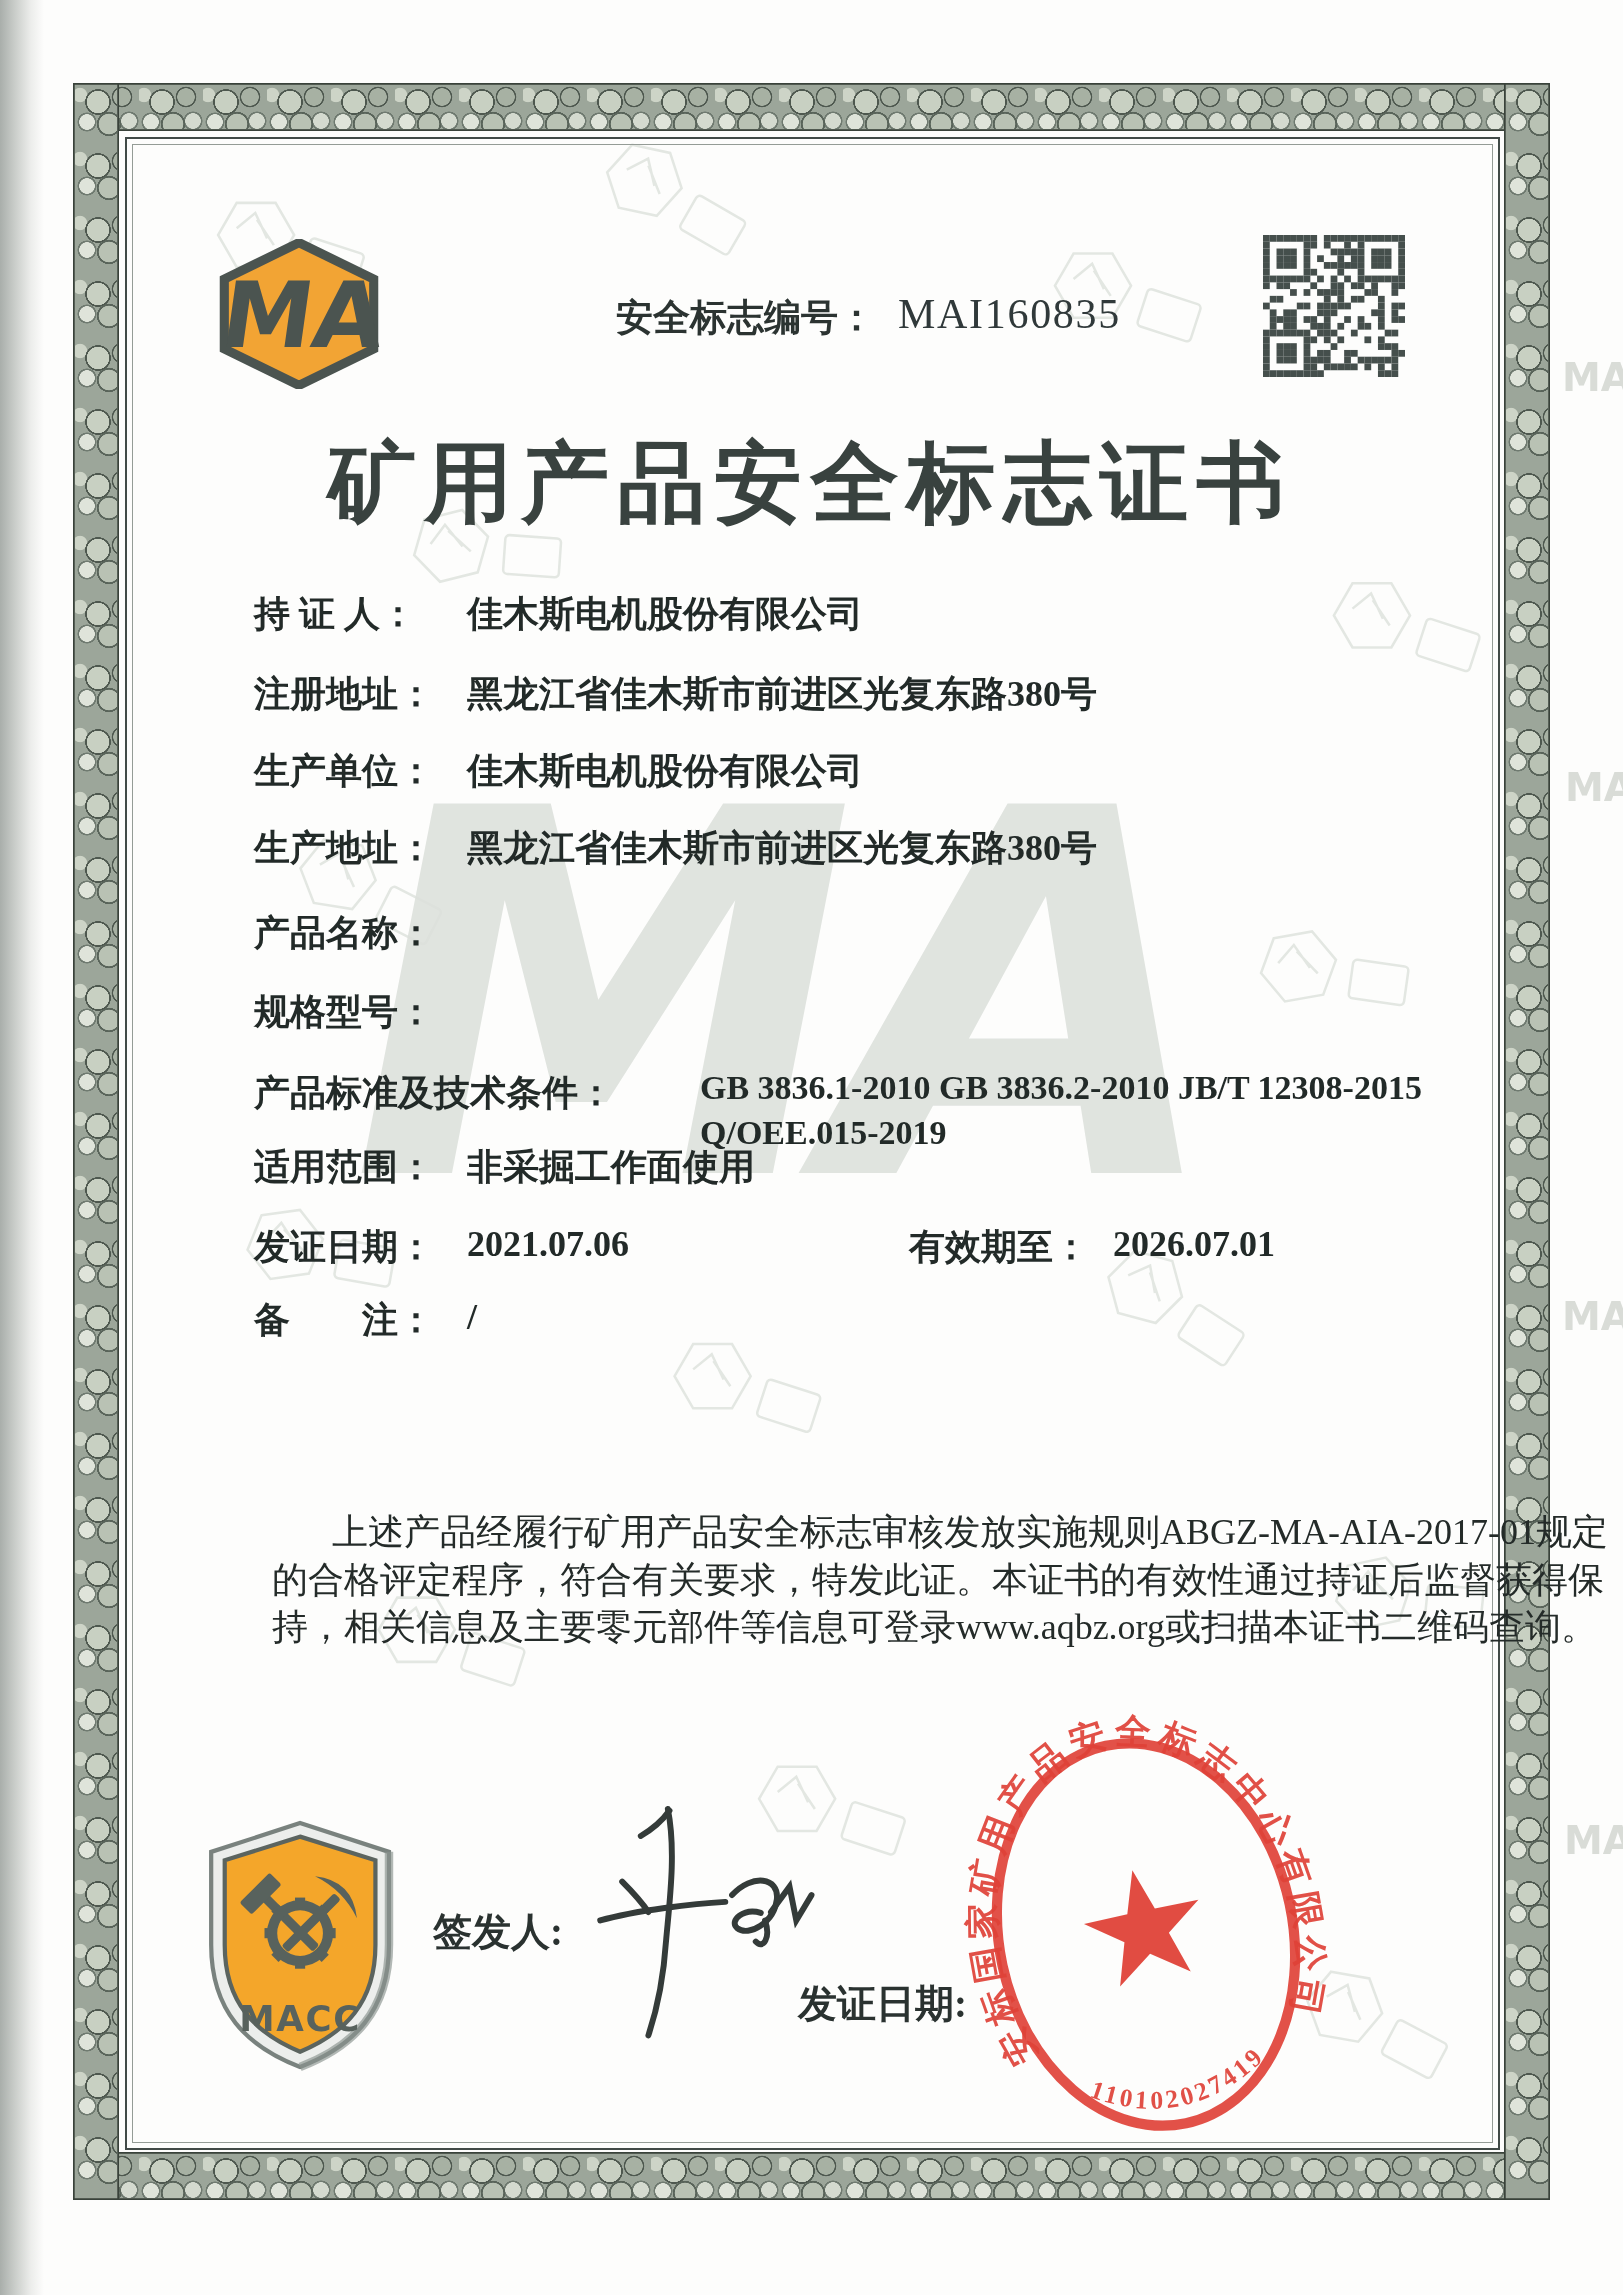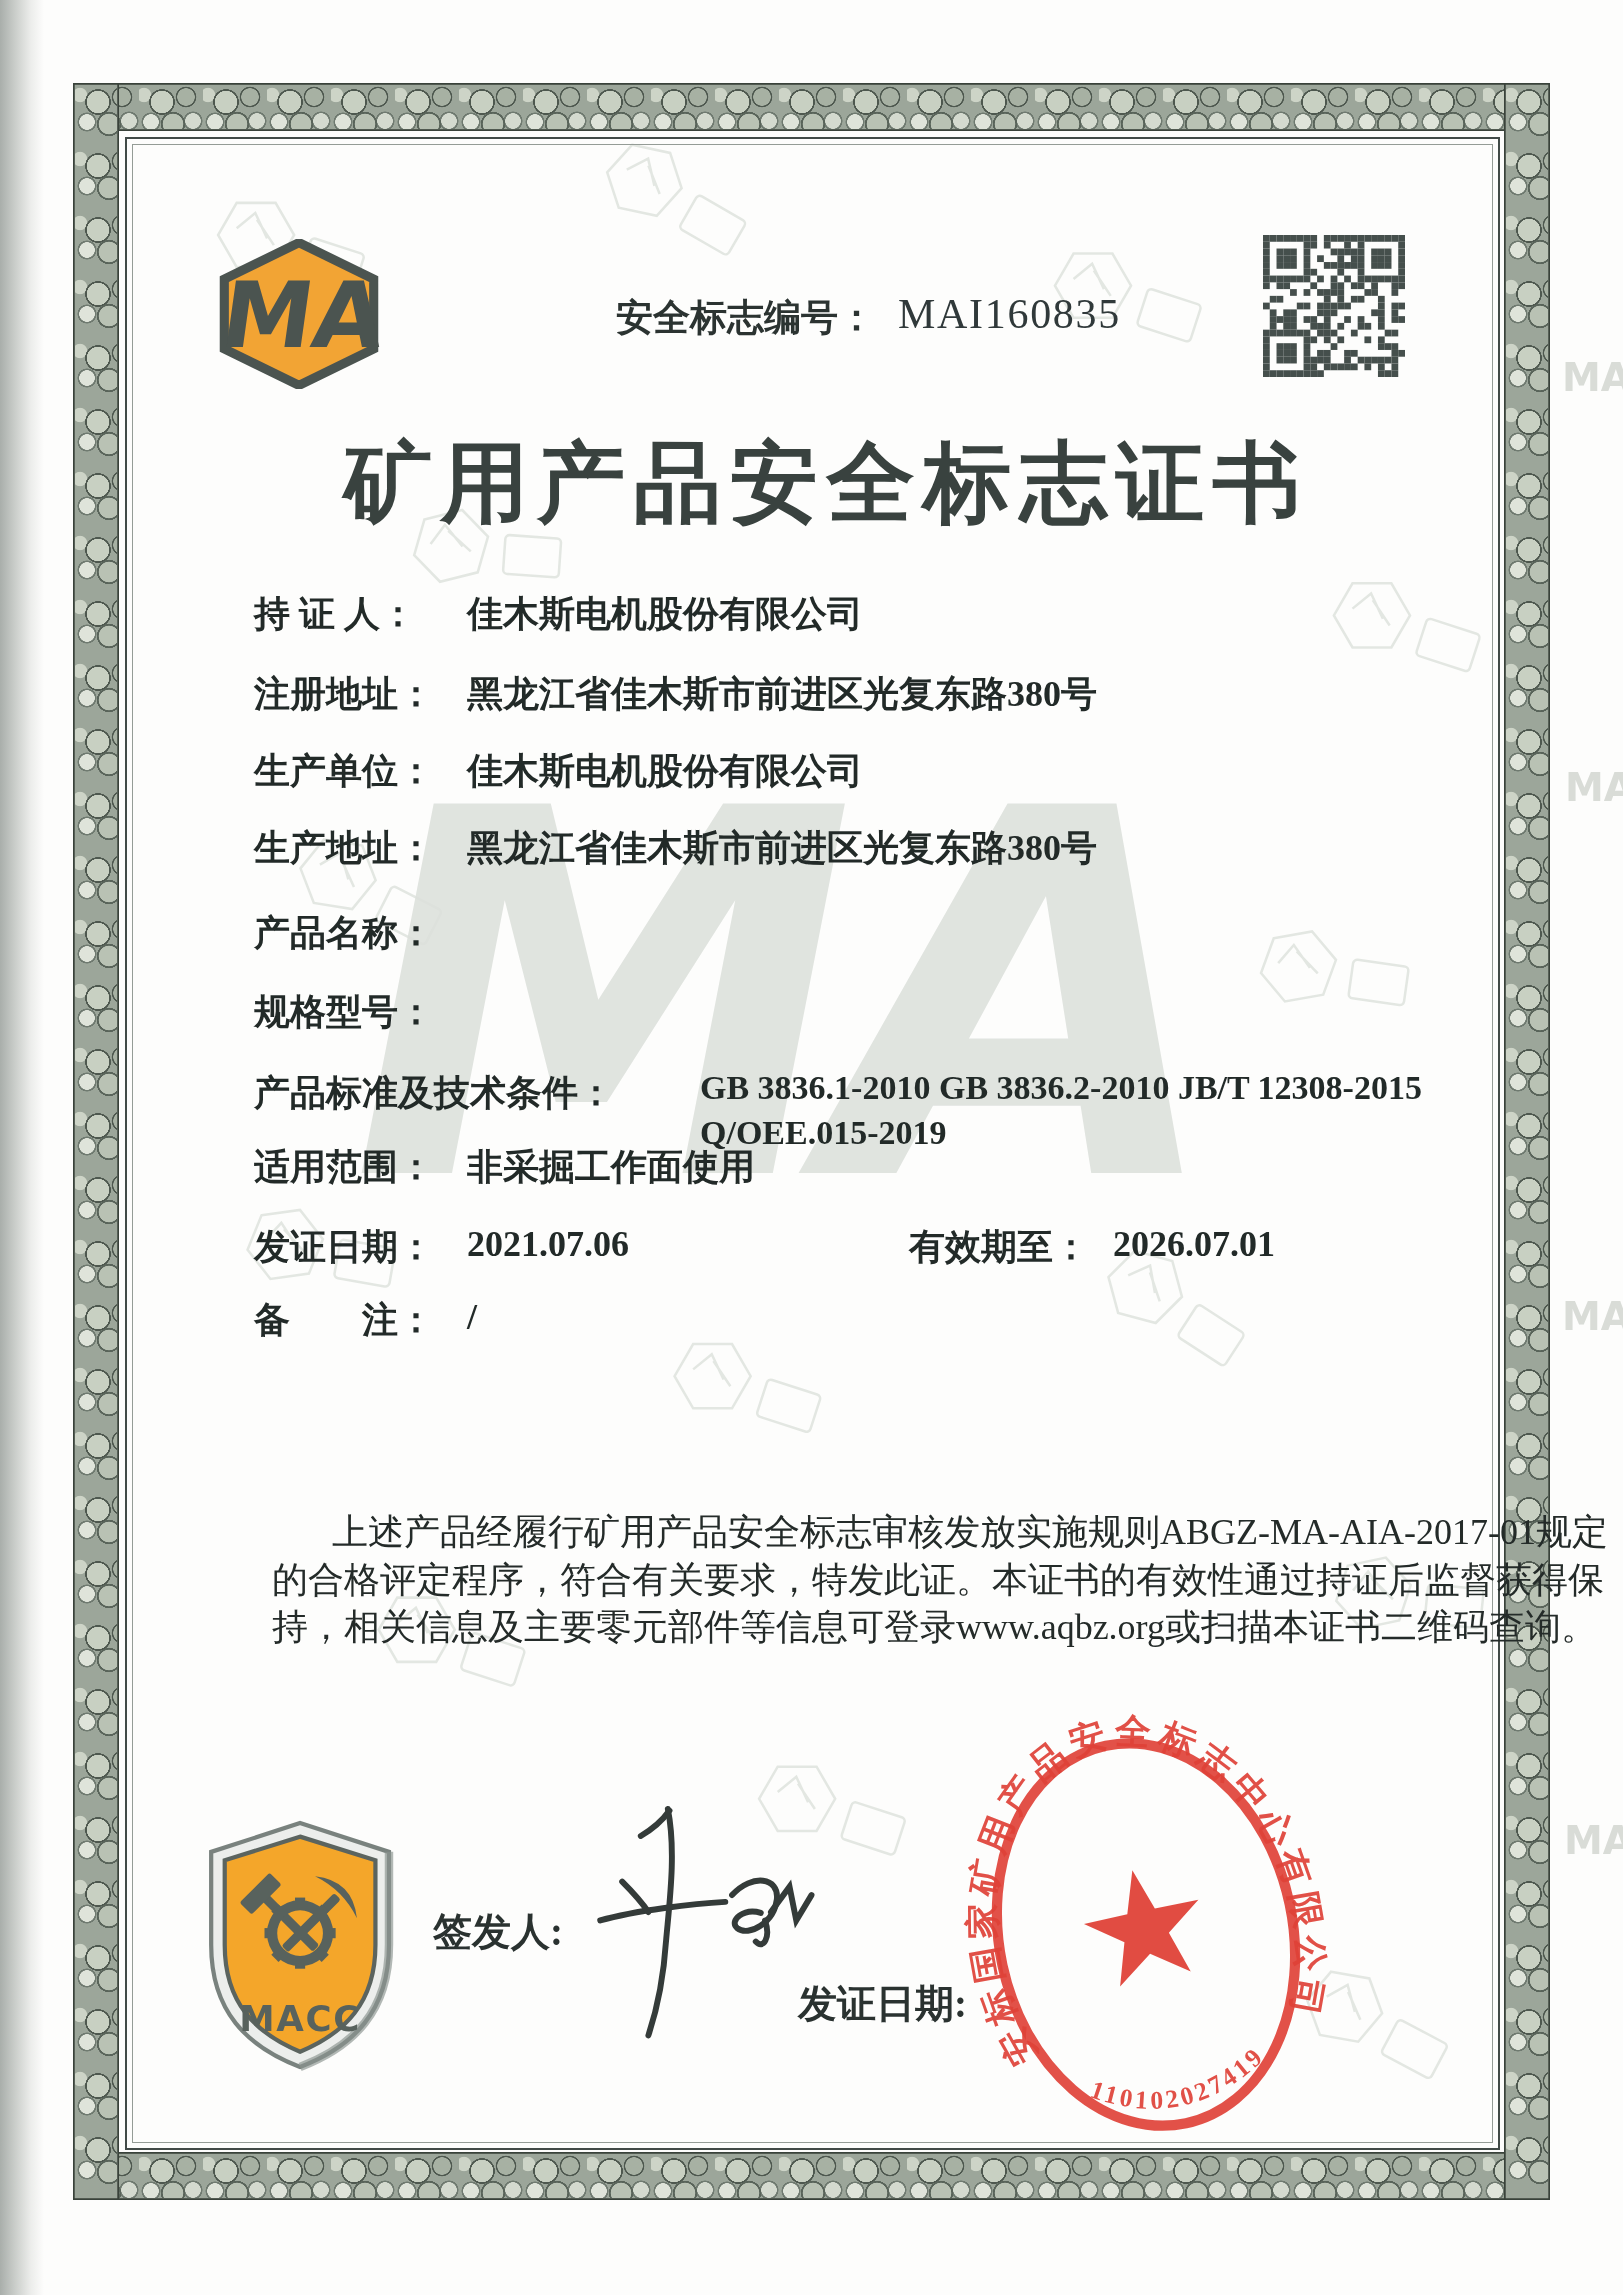--- a/index.html
+++ b/index.html
@@ -37,21 +37,21 @@
     font-size:39px;color:#d9dcd7;z-index:1;}
   
   #ma-logo{position:absolute;left:216px;top:239px;z-index:3;}
   .certno-label{position:absolute;left:616px;top:293px;font-size:37px;font-weight:bold;
     font-family:"Liberation Sans","DejaVu Sans",sans-serif;color:#2b3331;z-index:3;}
   .certno-value{position:absolute;left:898px;top:290px;font-size:42px;color:#30393a;
     letter-spacing:1.7px;z-index:3;}
   #qr{position:absolute;left:1263px;top:235px;z-index:3;}
   
   .doc-title{position:absolute;left:125px;top:424px;width:1371px;text-align:center;
-    font-size:88px;font-weight:bold;letter-spacing:8.5px;color:#39423f;z-index:3;padding-left:16px;}
+    font-size:88px;font-weight:bold;letter-spacing:8.5px;color:#39423f;z-index:3;}
   
   .flabel{position:absolute;left:254px;font-size:36px;font-weight:bold;color:#222a28;z-index:3;white-space:nowrap;}
   .fvalue{position:absolute;left:467px;font-size:36px;font-weight:bold;color:#222a28;z-index:3;white-space:nowrap;}
   .r0{top:590px;} .r1{top:670px;} .r2{top:747px;} .r3{top:824px;} .r4{top:909px;}
   .r5{top:988px;} .r6{top:1069px;} .r6b{top:1114px;} .r7{top:1143px;}
   .rd{top:1223px;} .rr{top:1296px;}
   .std-value{left:700px;font-size:34px;}
   .valid-label{left:875px;margin-left:34px;}
   .valid-value{left:1113px;}
   

